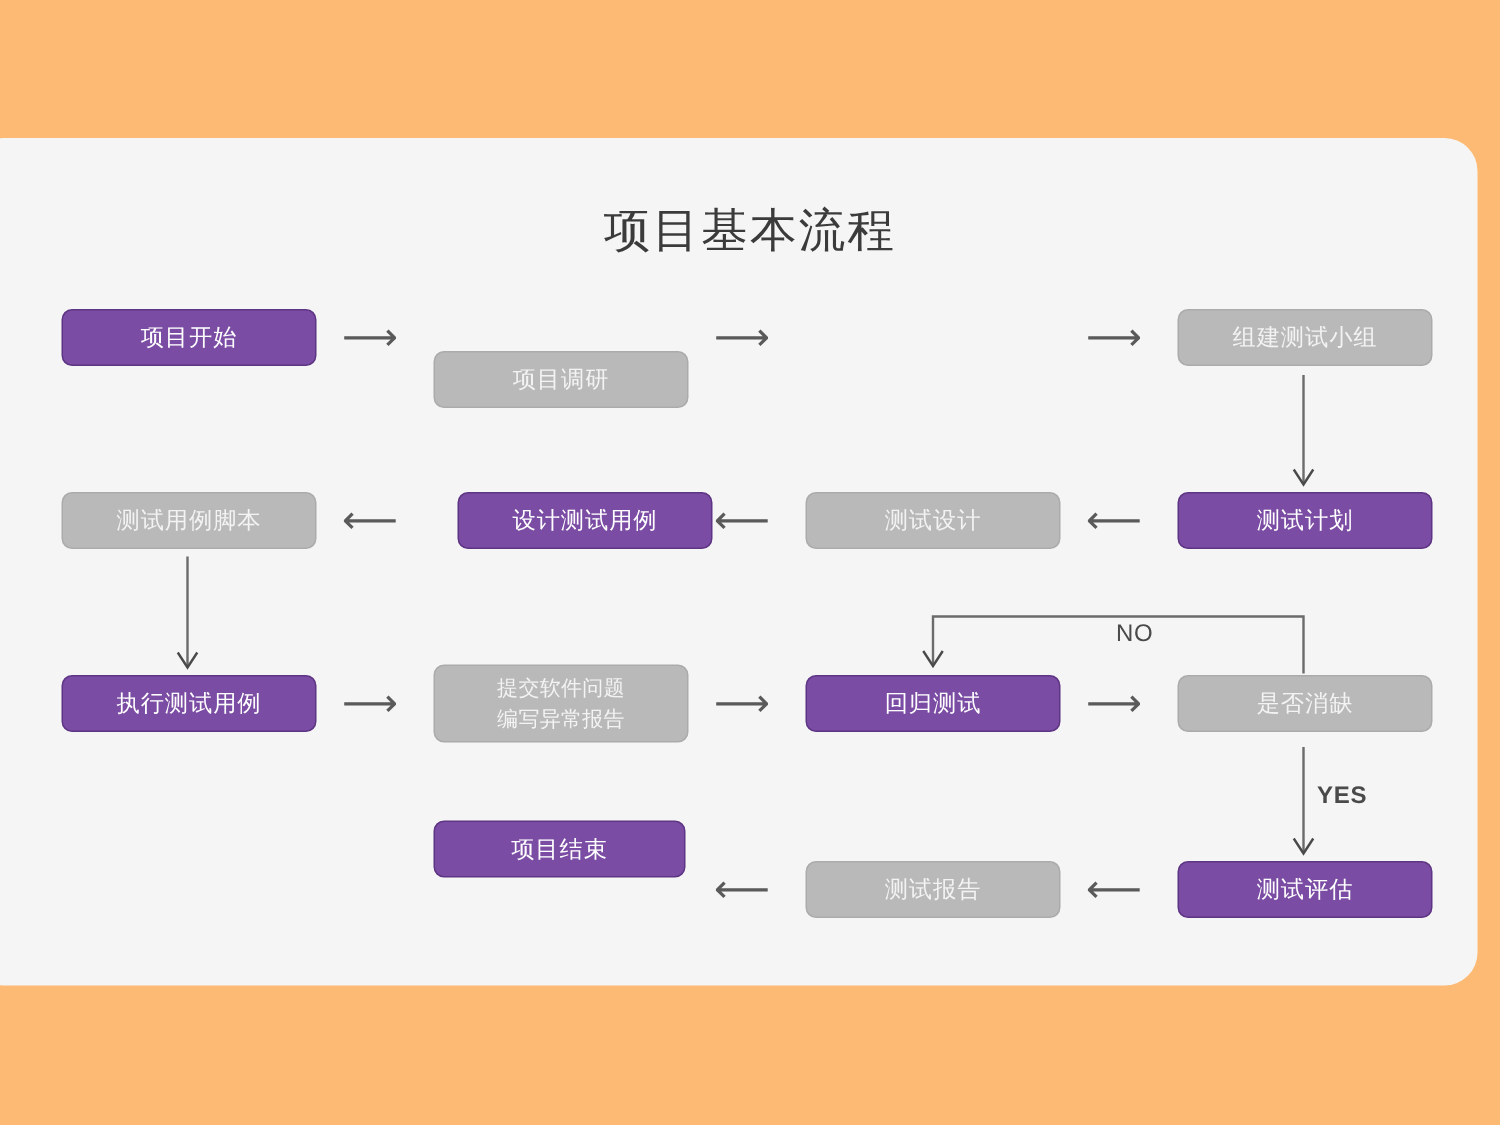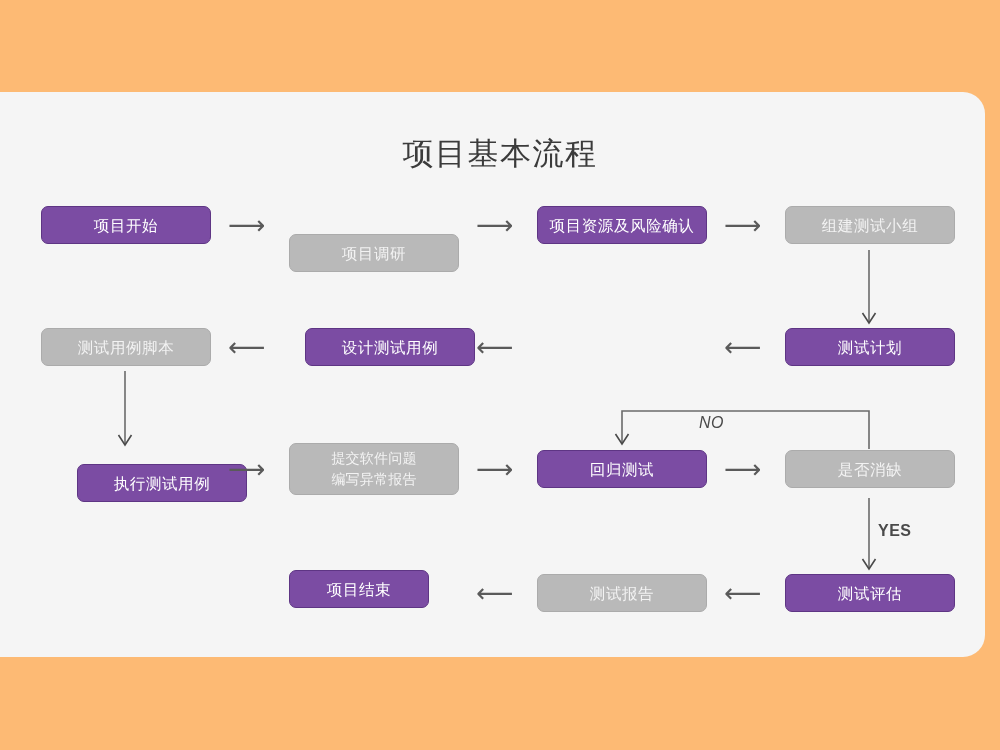--- a/index.html
+++ b/index.html
@@ -131,61 +131,61 @@
   </svg>
 
   <div class="node purple" style="left:41px; top:206px; width:170px; height:38px;">项目开始</div>
 
   <span class="arrow-glyph" style="left:228px; top:212px;">⟶</span>
 
   <div class="node gray" style="left:289px; top:206px; width:170px; height:38px;margin-top:28px;">项目调研</div>
 
   <span class="arrow-glyph" style="left:476px; top:212px;">⟶</span>
 
-  <div class="node purple" style="left:537px; top:206px; width:170px; height:38px;">项目资源及风险确认</div>
 
   <span class="arrow-glyph" style="left:724px; top:212px;">⟶</span>
 
   <div class="node gray" style="left:785px; top:206px; width:170px; height:38px;">组建测试小组</div>
 
   <div class="node gray" style="left:41px; top:328px; width:170px; height:38px;">测试用例脚本</div>
 
   <span class="arrow-glyph" style="left:228px; top:334px;">⟵</span>
 
   <div class="node purple" style="left:305px; top:328px; width:170px; height:38px;">设计测试用例</div>
 
   <span class="arrow-glyph" style="left:476px; top:334px;">⟵</span>
 
+  <div class="node gray" style="left:537px; top:328px; width:170px; height:38px;">测试设计</div>
 
   <span class="arrow-glyph" style="left:724px; top:334px;">⟵</span>
 
   <div class="node purple" style="left:785px; top:328px; width:170px; height:38px;">测试计划</div>
 
-  <div class="node purple" style="left:41px; top:464px; width:170px; height:38px;margin-left:36px;">执行测试用例</div>
+  <div class="node purple" style="left:41px; top:450px; width:170px; height:38px;">执行测试用例</div>
 
   <span class="arrow-glyph" style="left:228px; top:456px;">⟶</span>
 
   <div class="node gray small-text" style="left:289px; top:443px; width:170px; height:52px;">提交软件问题
 编写异常报告</div>
 
   <span class="arrow-glyph" style="left:476px; top:456px;">⟶</span>
 
   <div class="node purple" style="left:537px; top:450px; width:170px; height:38px;">回归测试</div>
 
   <span class="arrow-glyph" style="left:724px; top:456px;">⟶</span>
 
   <div class="node gray" style="left:785px; top:450px; width:170px; height:38px;">是否消缺</div>
 
-  <div class="node purple" style="left:289px; top:570px; width:140px; height:38px;">项目结束</div>
+  <div class="node purple" style="left:289px; top:547px; width:168px; height:38px;">项目结束</div>
 
   <span class="arrow-glyph" style="left:476px; top:580px;">⟵</span>
 
   <div class="node gray" style="left:537px; top:574px; width:170px; height:38px;">测试报告</div>
 
   <span class="arrow-glyph" style="left:724px; top:580px;">⟵</span>
 
   <div class="node purple" style="left:785px; top:574px; width:170px; height:38px;">测试评估</div>
 
-  <span class="edge-label" style="left:699px; top:414px;font-style:italic;">NO</span>
+  <span class="edge-label" style="left:744px; top:414px;">NO</span>
 
   <span class="edge-label" style="left:878px; top:522px;font-weight:bold;">YES</span>
 
 </div>
 
 </body></html>

